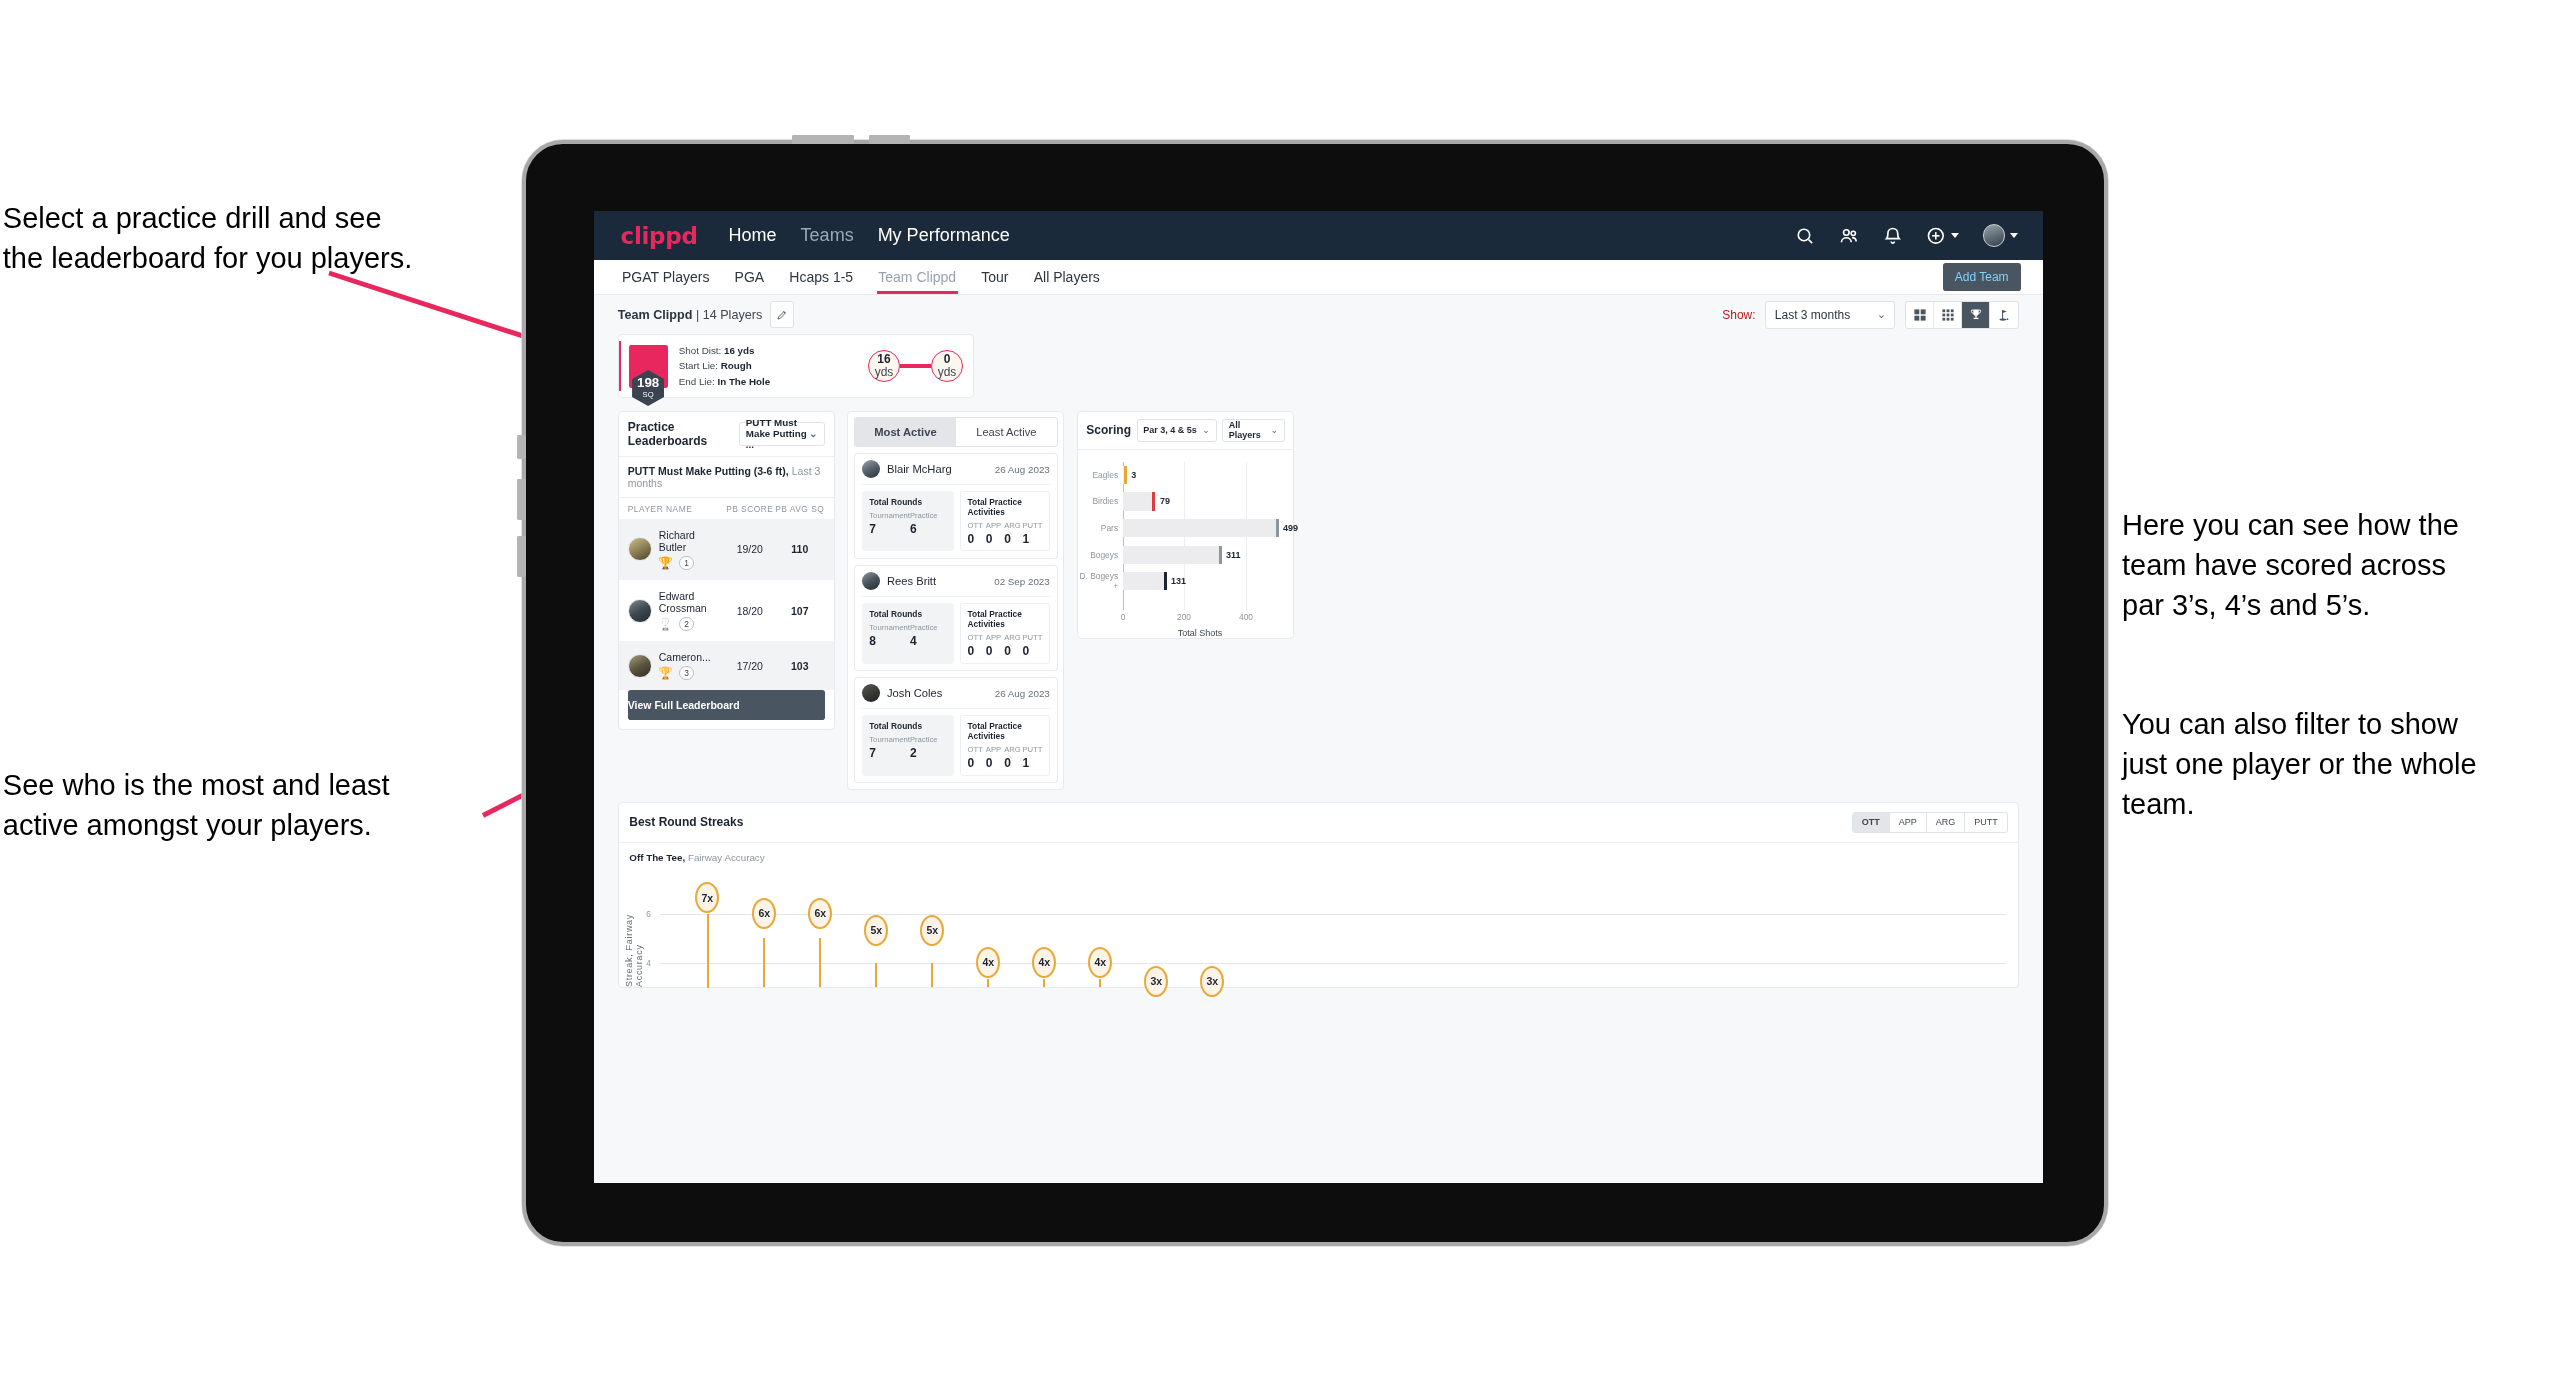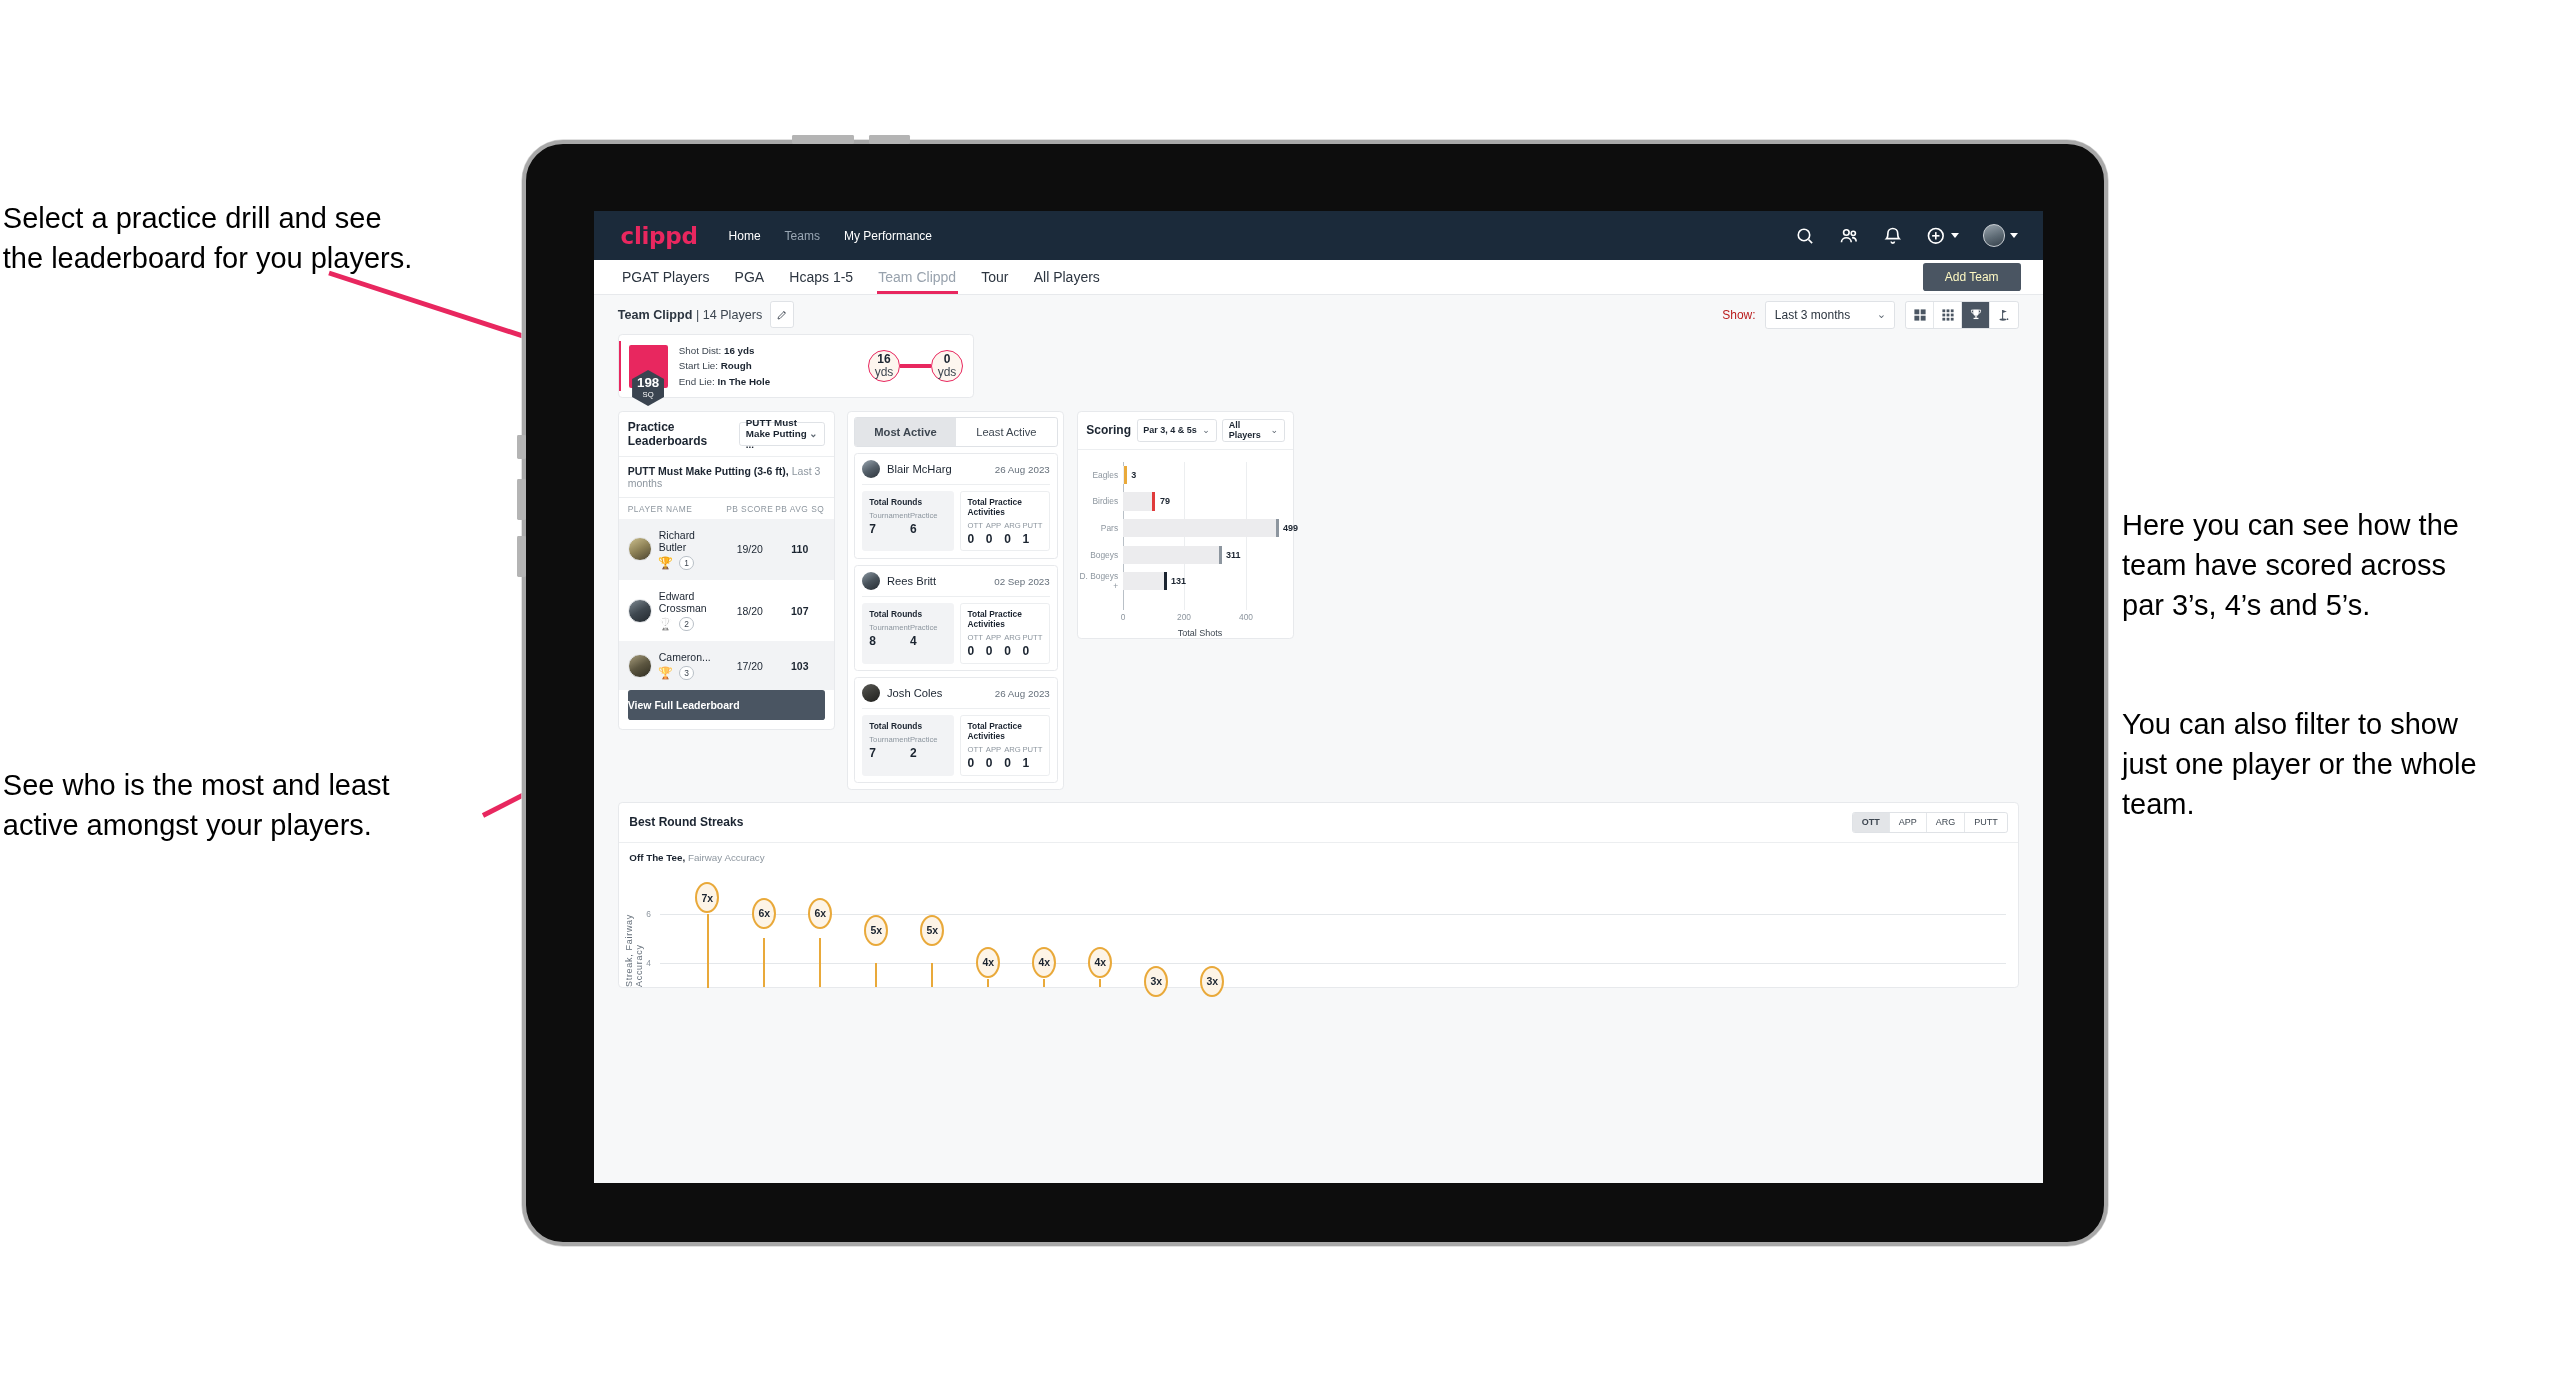--- a/index.html
+++ b/index.html
@@ -53,40 +53,40 @@
   }
 
   
   #navbar {
     height: 49px; background: #1b2a3a;
     display: flex; align-items: center; padding: 0 25px 0 26.6px;
   }
   #brand { color: #e8275f; font-size: 23px; font-weight: 700; letter-spacing: -0.3px;
            font-family: "DejaVu Sans", sans-serif; }
   .nav-links { display: flex; align-items: center; gap: 24px; margin-left: 31px; }
-  .nav-link { color: #ffffff; font-size: 12px; }
+  .nav-link { color: #ffffff; font-size: 18px; }
   .nav-link.dim { color: #9aa7b4; }
   .nav-right { margin-left: auto; display: flex; align-items: center; gap: 24px; }
   .nav-ico { width: 19.6px; height: 19.6px; display: block; }
   .nav-ico svg { width: 19.6px; height: 19.6px; stroke: #fff; fill: none; stroke-width: 2; }
   .nav-grp { display: flex; align-items: center; gap: 4.9px; }
   .chev { width: 0; height: 0; border-left: 4.9px solid transparent; border-right: 4.9px solid transparent;
           border-top: 5.6px solid #fff; }
   .nav-avatar { width: 22.4px; height: 22.4px; border-radius: 50%;
                 background: linear-gradient(160deg,#9aa5ae,#5d6a74 55%,#35404a); border: 1.4px solid #c9ced3; }
 
   
   #tabbar { height: 35px; background: #fff; display: flex; align-items: center;
             padding: 0 22.4px 0 26.6px; border-bottom: 0.7px solid #e7e9ec; position: relative; }
   .tab { font-size: 14px; color: #2c3540; margin-right: 22.4px; padding: 8.4px 1.4px; position: relative; }
   .tab.dim { color: #98a2ad; }
   .tab.active::after { content: ""; position: absolute; left: 0; right: 0; bottom: -0.7px;
                        height: 2.8px; background: #e8275f; }
-  #add-team { margin-left: auto; background: #4a5562; color: #fef9c3; font-size: 12px;
-              padding: 7px 22px; border-radius: 2.8px; }
+  #add-team { margin-left: auto; background: #4a5562; color: #7dd3fc; font-size: 12px;
+              padding: 7px 12px; border-radius: 2.8px; }
 
   
   #content { background: #f7f8f9; height: 892px; padding: 0 15.4px; overflow: hidden; }
 
   #toolbar { display: flex; align-items: center; height: 39px; padding: 0 8.4px; }
   #team-label { font-size: 12.6px; color: #2c3540; font-weight: 600; }
   #team-label .light { font-weight: 400; color: #3d4650; }
   #edit-btn { width: 24px; height: 26.6px; border: 0.7px solid #dfe2e6; background: #fff;
               border-radius: 2.8px; margin-left: 7.7px; display: flex; align-items: center;
               justify-content: center; }

